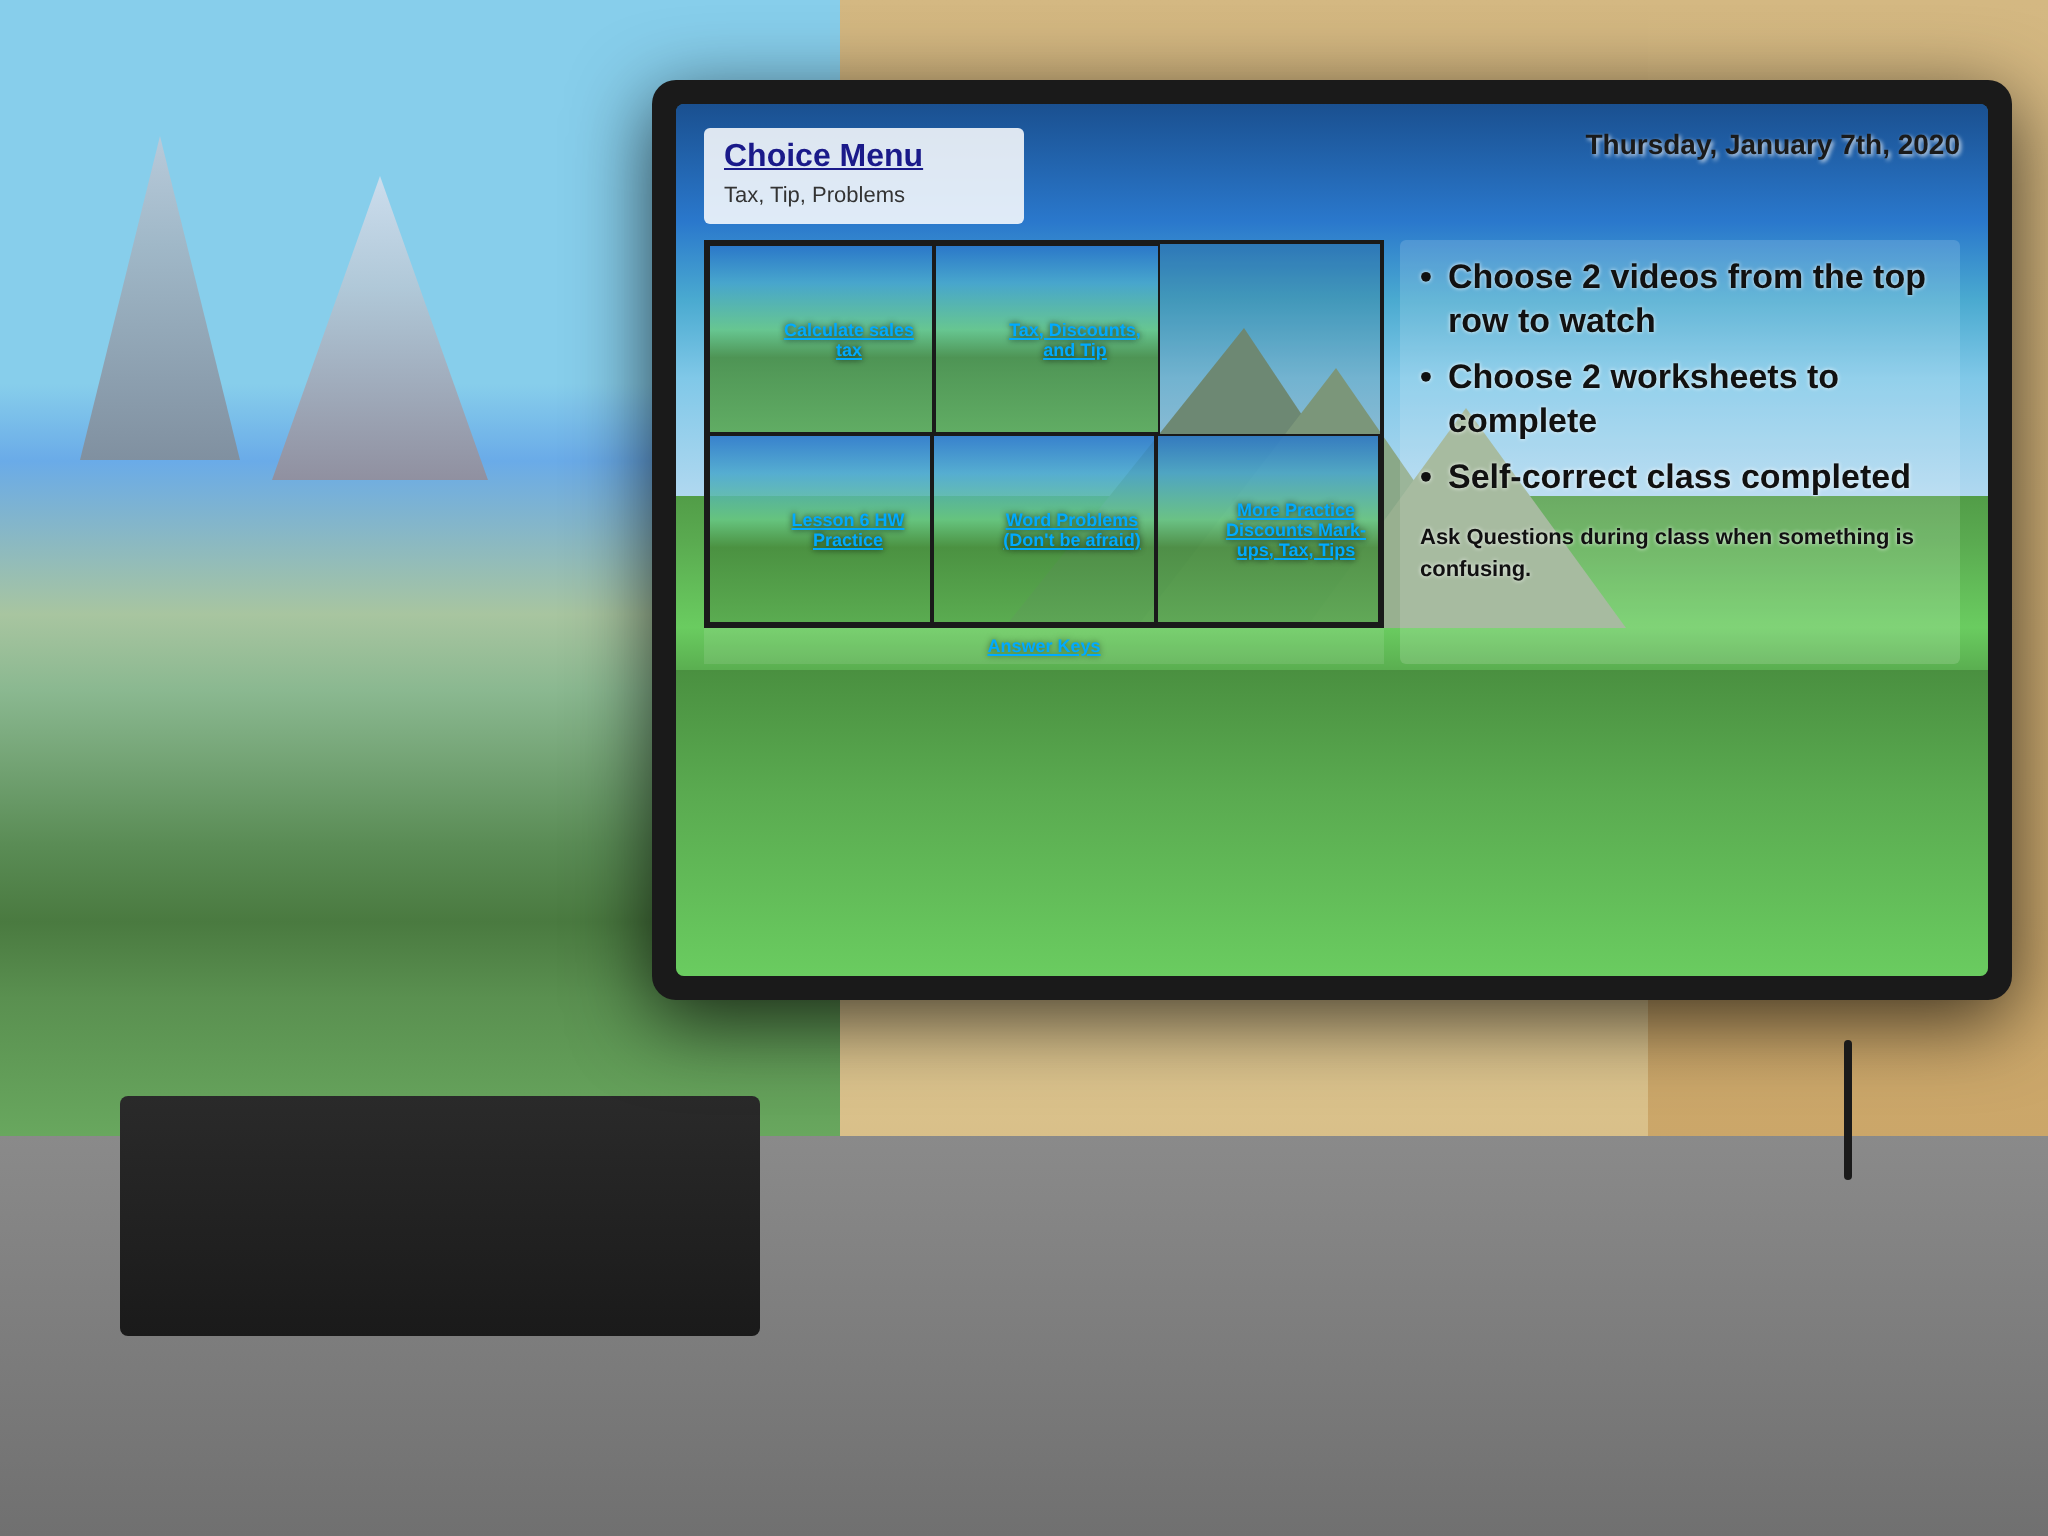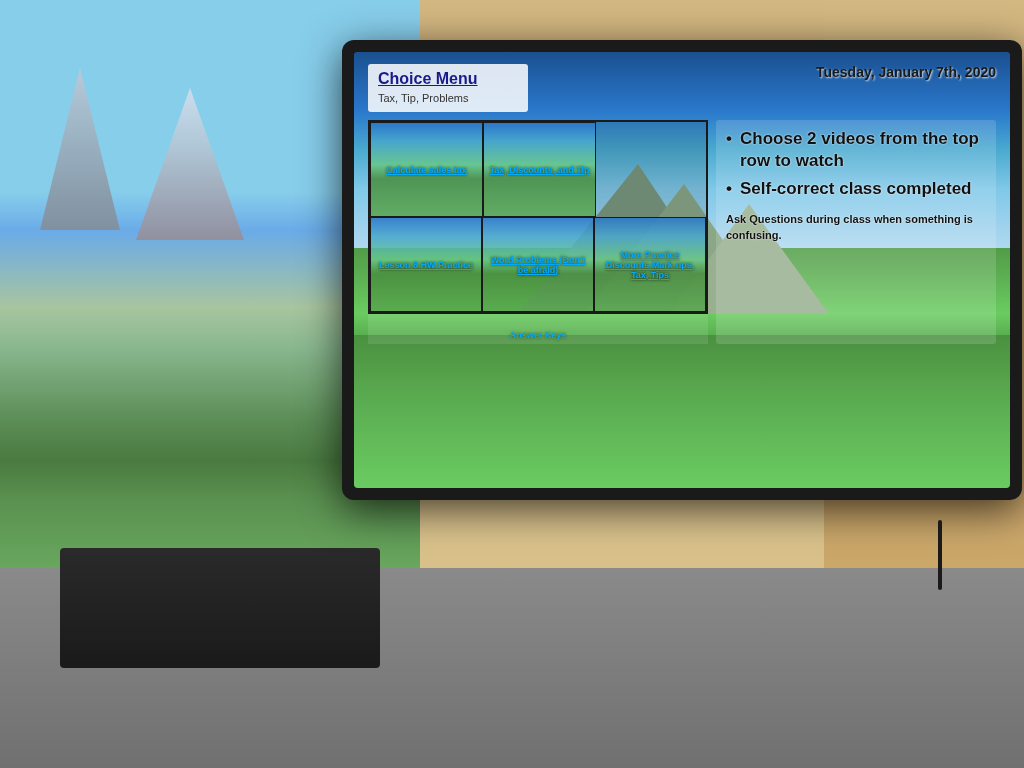--- a/index.html
+++ b/index.html
@@ -94,21 +94,21 @@
       width: 320px;
       height: 120px;
       background: linear-gradient(180deg, #2a2a2a 0%, #1a1a1a 100%);
       border-radius: 4px;
     }
 
     
     .tv-mount {
       position: absolute;
       top: 40px;
-      left: 342px;
+      left: 326px;
       width: 680px;
       height: 490px;
     }
 
     
     .tv-bezel {
       position: absolute;
       top: 0;
       left: 0;
       width: 680px;
@@ -303,36 +303,37 @@
     .cell-link {
       position: relative;
       z-index: 2;
       color: #00aaff;
       font-size: 9px;
       text-align: center;
       text-decoration: underline;
       padding: 4px;
       font-weight: bold;
       text-shadow: 0 0 3px rgba(0,0,0,0.8);
+      margin-left: 28px;
     }
 
     
     .grid-bottom {
       display: flex;
       justify-content: center;
       padding: 4px 0;
       background: rgba(255,255,255,0.1);
     }
 
     .grid-bottom-link {
       color: #00aaff;
       font-size: 9px;
+      text-decoration: underline;
       font-weight: bold;
       text-shadow: 0 0 3px rgba(0,0,0,0.5);
-      margin-top: 12px;
     }
 
     
     .bullets-panel {
       flex: 1;
       padding: 8px 10px;
       background: rgba(255,255,255,0.15);
       border-radius: 3px;
     }
 
@@ -428,21 +429,21 @@
       </div>
       <div class="screen-fields"></div>
 
       <div class="screen-content">
 
         <div class="slide-header">
           <div class="slide-title-block">
             <span class="slide-title">Choice Menu</span>
             <span class="slide-subtitle">Tax, Tip, Problems</span>
           </div>
-          <div class="slide-date">Tuesday, January 7th, 2020</div>
+          <div class="slide-date">Thursday, January 7th, 2020</div>
         </div>
 
         <div class="slide-body">
 
           <div class="choice-grid-container">
             <div class="choice-grid-border">
 
               <div class="grid-row">
                 <div class="grid-cell">
                   <div class="cell-bg"></div>
@@ -471,20 +472,21 @@
             </div>
 
             <div class="grid-bottom">
               <span class="grid-bottom-link">Answer Keys</span>
             </div>
           </div>
 
           <div class="bullets-panel">
             <ul class="bullet-list">
               <li class="bullet-item">Choose 2 videos from the top row to watch</li>
+              <li class="bullet-item">Choose 2 worksheets to complete</li>
               <li class="bullet-item">Self-correct class completed</li>
             </ul>
             <p class="ask-text">Ask Questions during class when something is confusing.</p>
           </div>
 
         </div>
 
       </div>
 
     </div>

